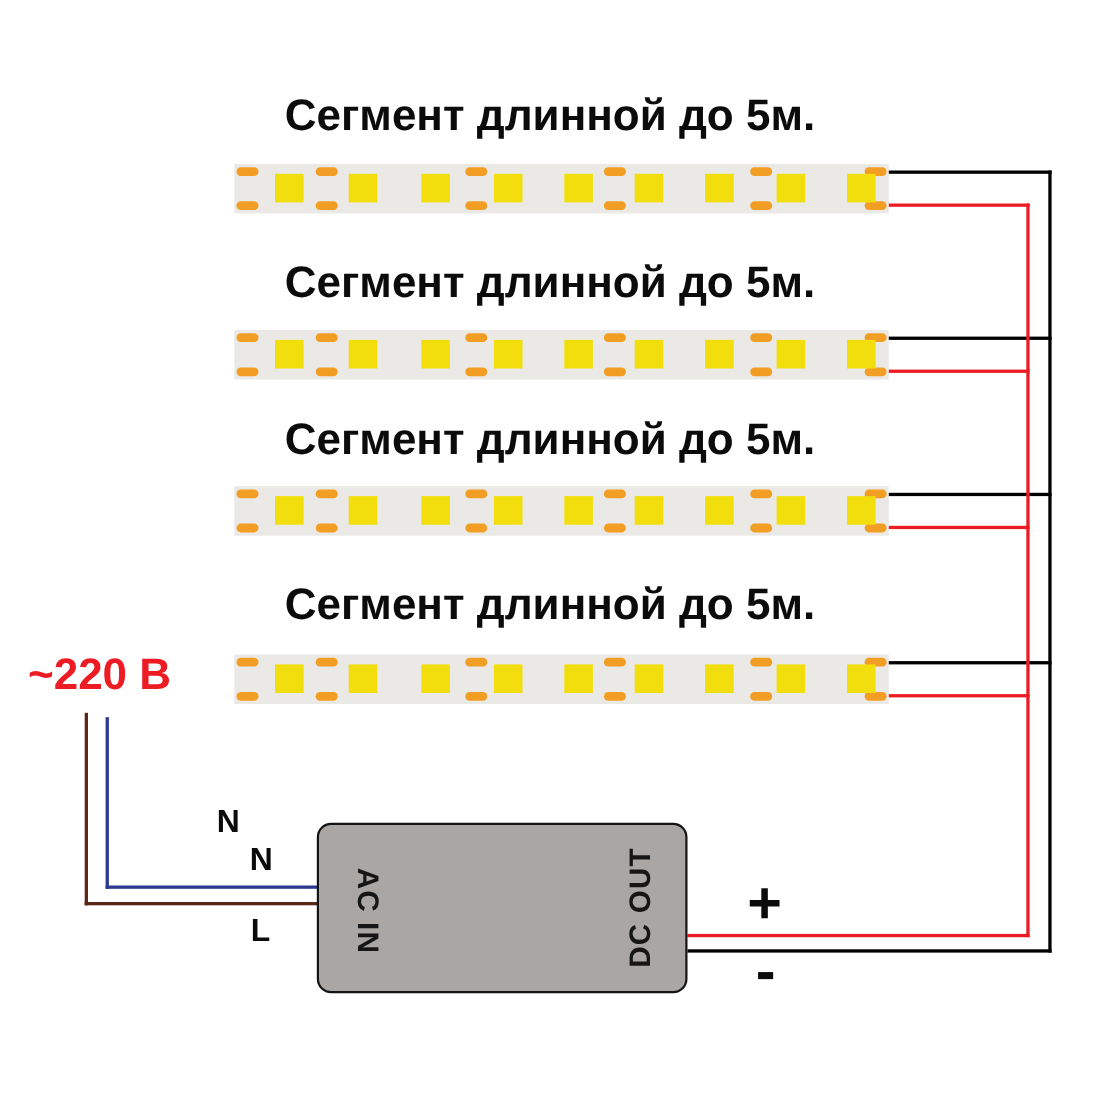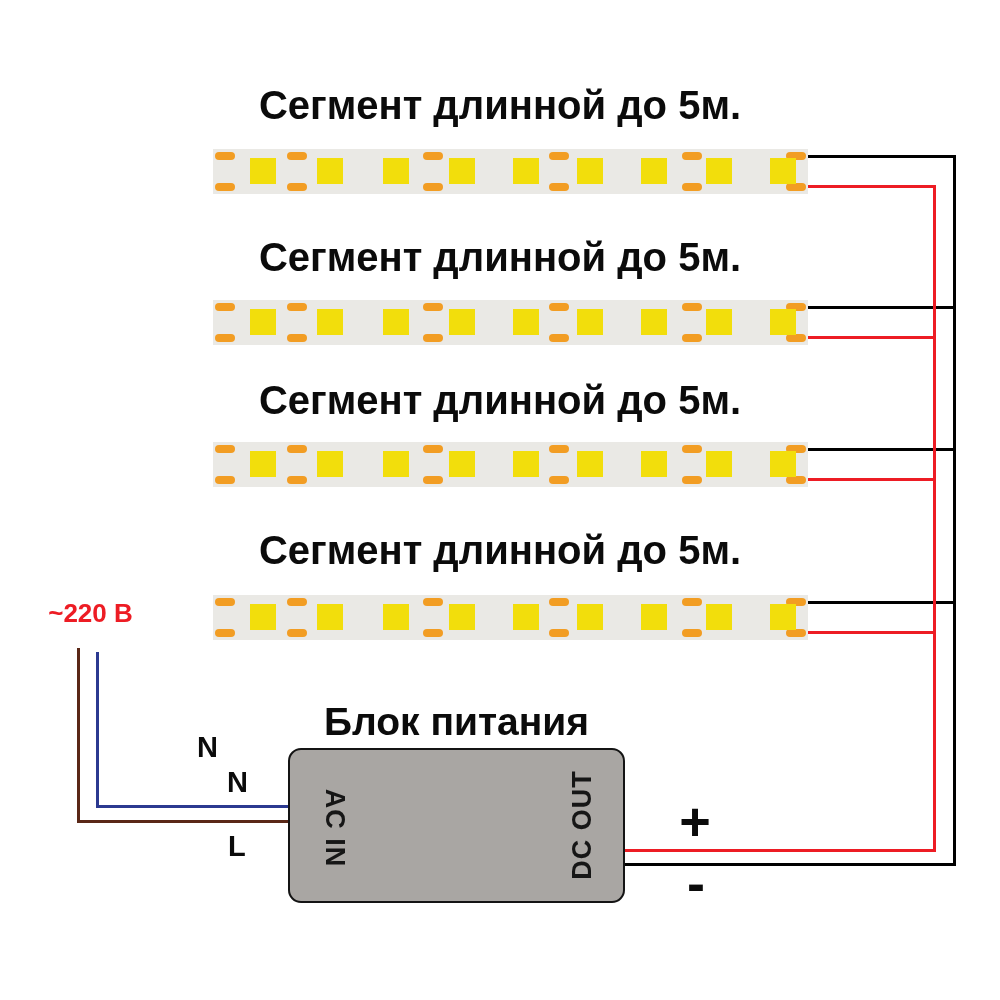--- a/index.html
+++ b/index.html
@@ -22,21 +22,21 @@
     position:absolute;left:288px;top:748px;width:337px;height:155px;
     box-sizing:border-box;border:2px solid #141414;border-radius:13px;
     background:var(--psu,#A9A6A3);
   }
   #psu-title{
     position:absolute;left:288px;top:698px;width:337px;text-align:center;
     font-size:39px;font-weight:bold;line-height:47px;color:#0b0b0b;
   }
   #ac-voltage{
     position:absolute;left:8px;top:588px;width:165px;text-align:center;
-    font-size:26px;font-weight:bold;line-height:50px;color:var(--red,#ED1C24);
+    font-size:40px;font-weight:bold;line-height:50px;color:var(--red,#ED1C24);
   }
   .wire-label{
     position:absolute;font-size:29px;font-weight:bold;line-height:32px;color:#0b0b0b;
   }
   #label-n1{left:197px;top:731px;}
   #label-n2{left:227px;top:766px;}
   #label-l{left:228px;top:830px;}
   #plus-label,#minus-label{
     position:absolute;width:50px;text-align:center;
     font-size:54px;font-weight:bold;line-height:54px;color:#0b0b0b;
@@ -174,21 +174,20 @@
       <div class="led" style="left: 428.49px;"></div>
       <div class="led" style="left: 492.75px;"></div>
       <div class="led" style="left: 557.01px;"></div>
     </div>
 
   <div id="ac-voltage">~220 В</div>
   <div id="label-n1" class="wire-label">N</div>
   <div id="label-n2" class="wire-label">N</div>
   <div id="label-l" class="wire-label">L</div>
 
-  <div id="psu-title">Блок питания</div>
   <div id="psu-box"></div>
   <div id="ac-in-label" class="port-label">AC IN</div>
   <div id="dc-out-label" class="port-label">DC OUT</div>
 
   <div id="plus-label">+</div>
   <div id="minus-label">-</div>
 
 </div>
 
 </body></html>

